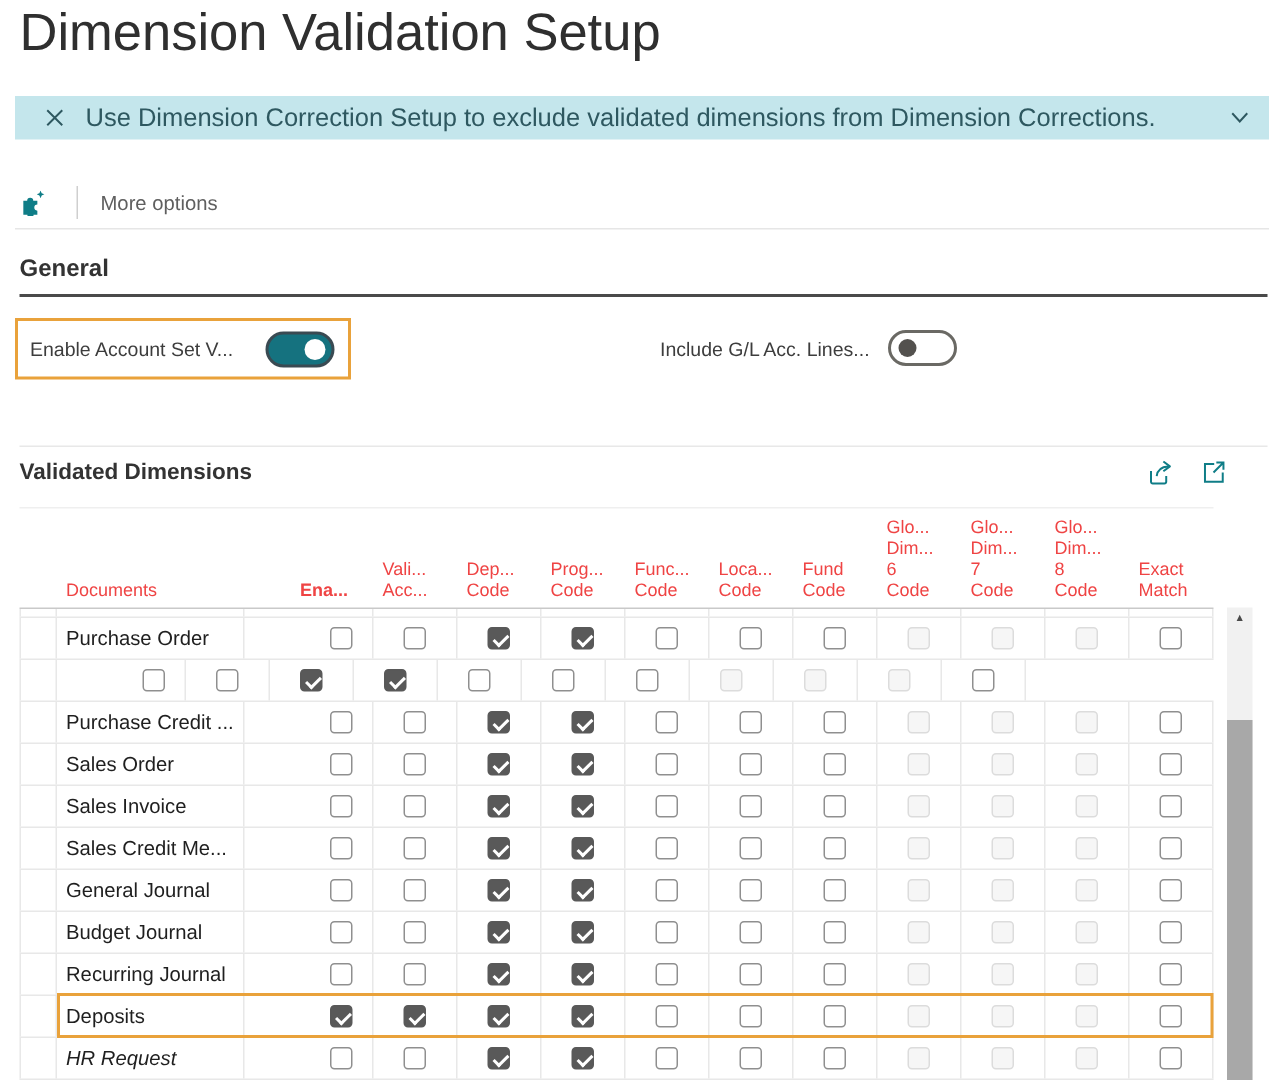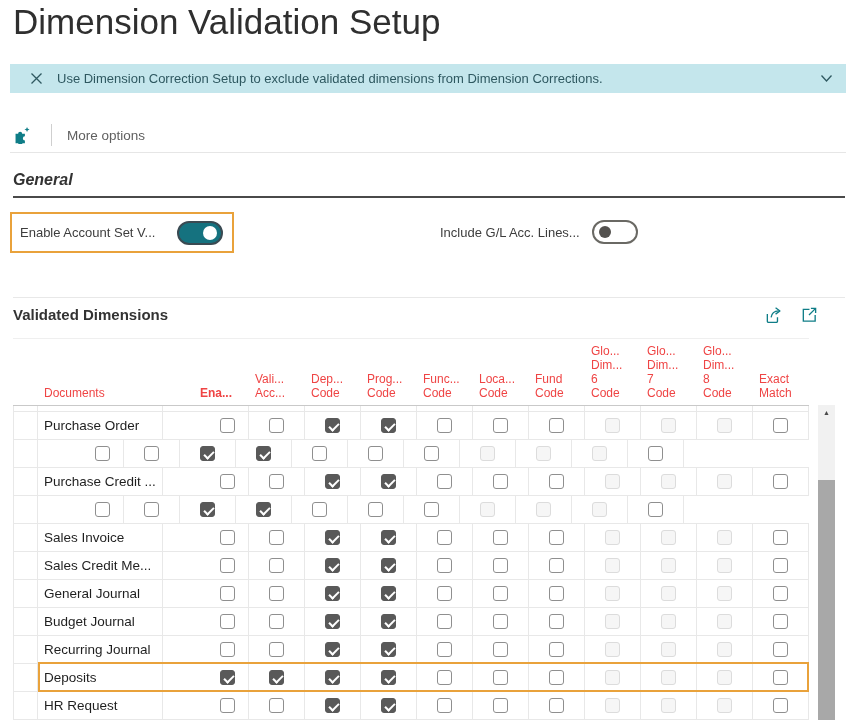--- a/index.html
+++ b/index.html
@@ -7,33 +7,33 @@
        font-family:"Liberation Sans","DejaVu Sans",sans-serif;color:#333;}
 
   
   .page-title{position:absolute;left:13px;top:2px;margin:0;font-size:35px;font-weight:300;
               color:#2f2f2f;letter-spacing:0;}
 
   
   .notif{position:absolute;left:10px;top:64px;width:836px;height:29px;background:#c4e6ec;
          display:flex;align-items:center;color:#2e5860;box-sizing:border-box;}
   .notif .x{margin-left:20px;display:flex;align-items:center;cursor:pointer;}
-  .notif .msg{margin-left:14px;font-size:13px;}
+  .notif .msg{margin-left:14px;font-size:17px;}
   .notif .chev{margin-left:auto;margin-right:13px;display:flex;align-items:center;cursor:pointer;}
 
   
   .actionbar{position:absolute;left:13px;top:120px;height:30px;display:flex;align-items:center;}
   .action{display:flex;align-items:center;font-size:13.5px;color:#242424;cursor:pointer;}
   .action .ico{display:flex;align-items:center;margin-right:8px;}
   .vdiv{width:1px;height:22px;background:#cfcfcf;margin:0 15px 0 13px;}
   .more{color:#5f5f5f;}
   .actionbar-rule{position:absolute;left:10px;top:152px;width:836px;height:1px;background:#e6e6e6;}
 
   
-  .general-h{position:absolute;left:13px;top:171px;margin:0;font-size:16px;font-weight:700;color:#333;font-style:italic;}
+  .general-h{position:absolute;left:13px;top:171px;margin:0;font-size:16px;font-weight:700;color:#333;}
   .general-rule{position:absolute;left:13px;top:196px;width:832px;height:2px;background:#4a4a4a;}
 
   .field-left{position:absolute;left:10px;top:212px;width:224px;height:41px;box-sizing:border-box;
               border:2px solid #e9a23b;display:flex;align-items:center;justify-content:space-between;
               padding:0 9px 0 8px;background:#fff;}
   .field-right{position:absolute;left:440px;top:220px;display:flex;align-items:center;}
   .flabel{font-size:13px;color:#3d3d3d;white-space:nowrap;}
   .field-right .flabel{margin-right:12px;}
 
   
@@ -330,20 +330,21 @@
           </div>
           <div class="cell col-global_dim_8_code" style="width: 56px;">
             <div class="cb disabled"></div>
           </div>
           <div class="cell col-exact_match" style="width: 56px;">
             <div class="cb "></div>
           </div>
         </div>
         <div class="grid-row">
           <div class="cell c-sel" style="width: 25px;"></div>
+          <div class="cell c-doc" style="width: 125px;">Sales Order</div>
           <div class="cell col-enabled" style="width: 86px;">
             <div class="cb "></div>
           </div>
           <div class="cell col-validate_account" style="width: 56px;">
             <div class="cb "></div>
           </div>
           <div class="cell col-department_code" style="width: 56px;">
             <div class="cb checked"></div>
           </div>
           <div class="cell col-program_code" style="width: 56px;">
@@ -589,21 +590,21 @@
           <div class="cell col-global_dim_8_code" style="width: 56px;">
             <div class="cb disabled"></div>
           </div>
           <div class="cell col-exact_match" style="width: 56px;">
             <div class="cb "></div>
           </div>
           <div class="row-highlight"></div>
         </div>
         <div class="grid-row">
           <div class="cell c-sel" style="width: 25px;"></div>
-          <div class="cell c-doc" style="width: 125px;">HR Request</div>
+          <div class="cell c-doc" style="width: 125px; font-style: italic;">HR Request</div>
           <div class="cell col-enabled" style="width: 86px;">
             <div class="cb "></div>
           </div>
           <div class="cell col-validate_account" style="width: 56px;">
             <div class="cb "></div>
           </div>
           <div class="cell col-department_code" style="width: 56px;">
             <div class="cb checked"></div>
           </div>
           <div class="cell col-program_code" style="width: 56px;">

